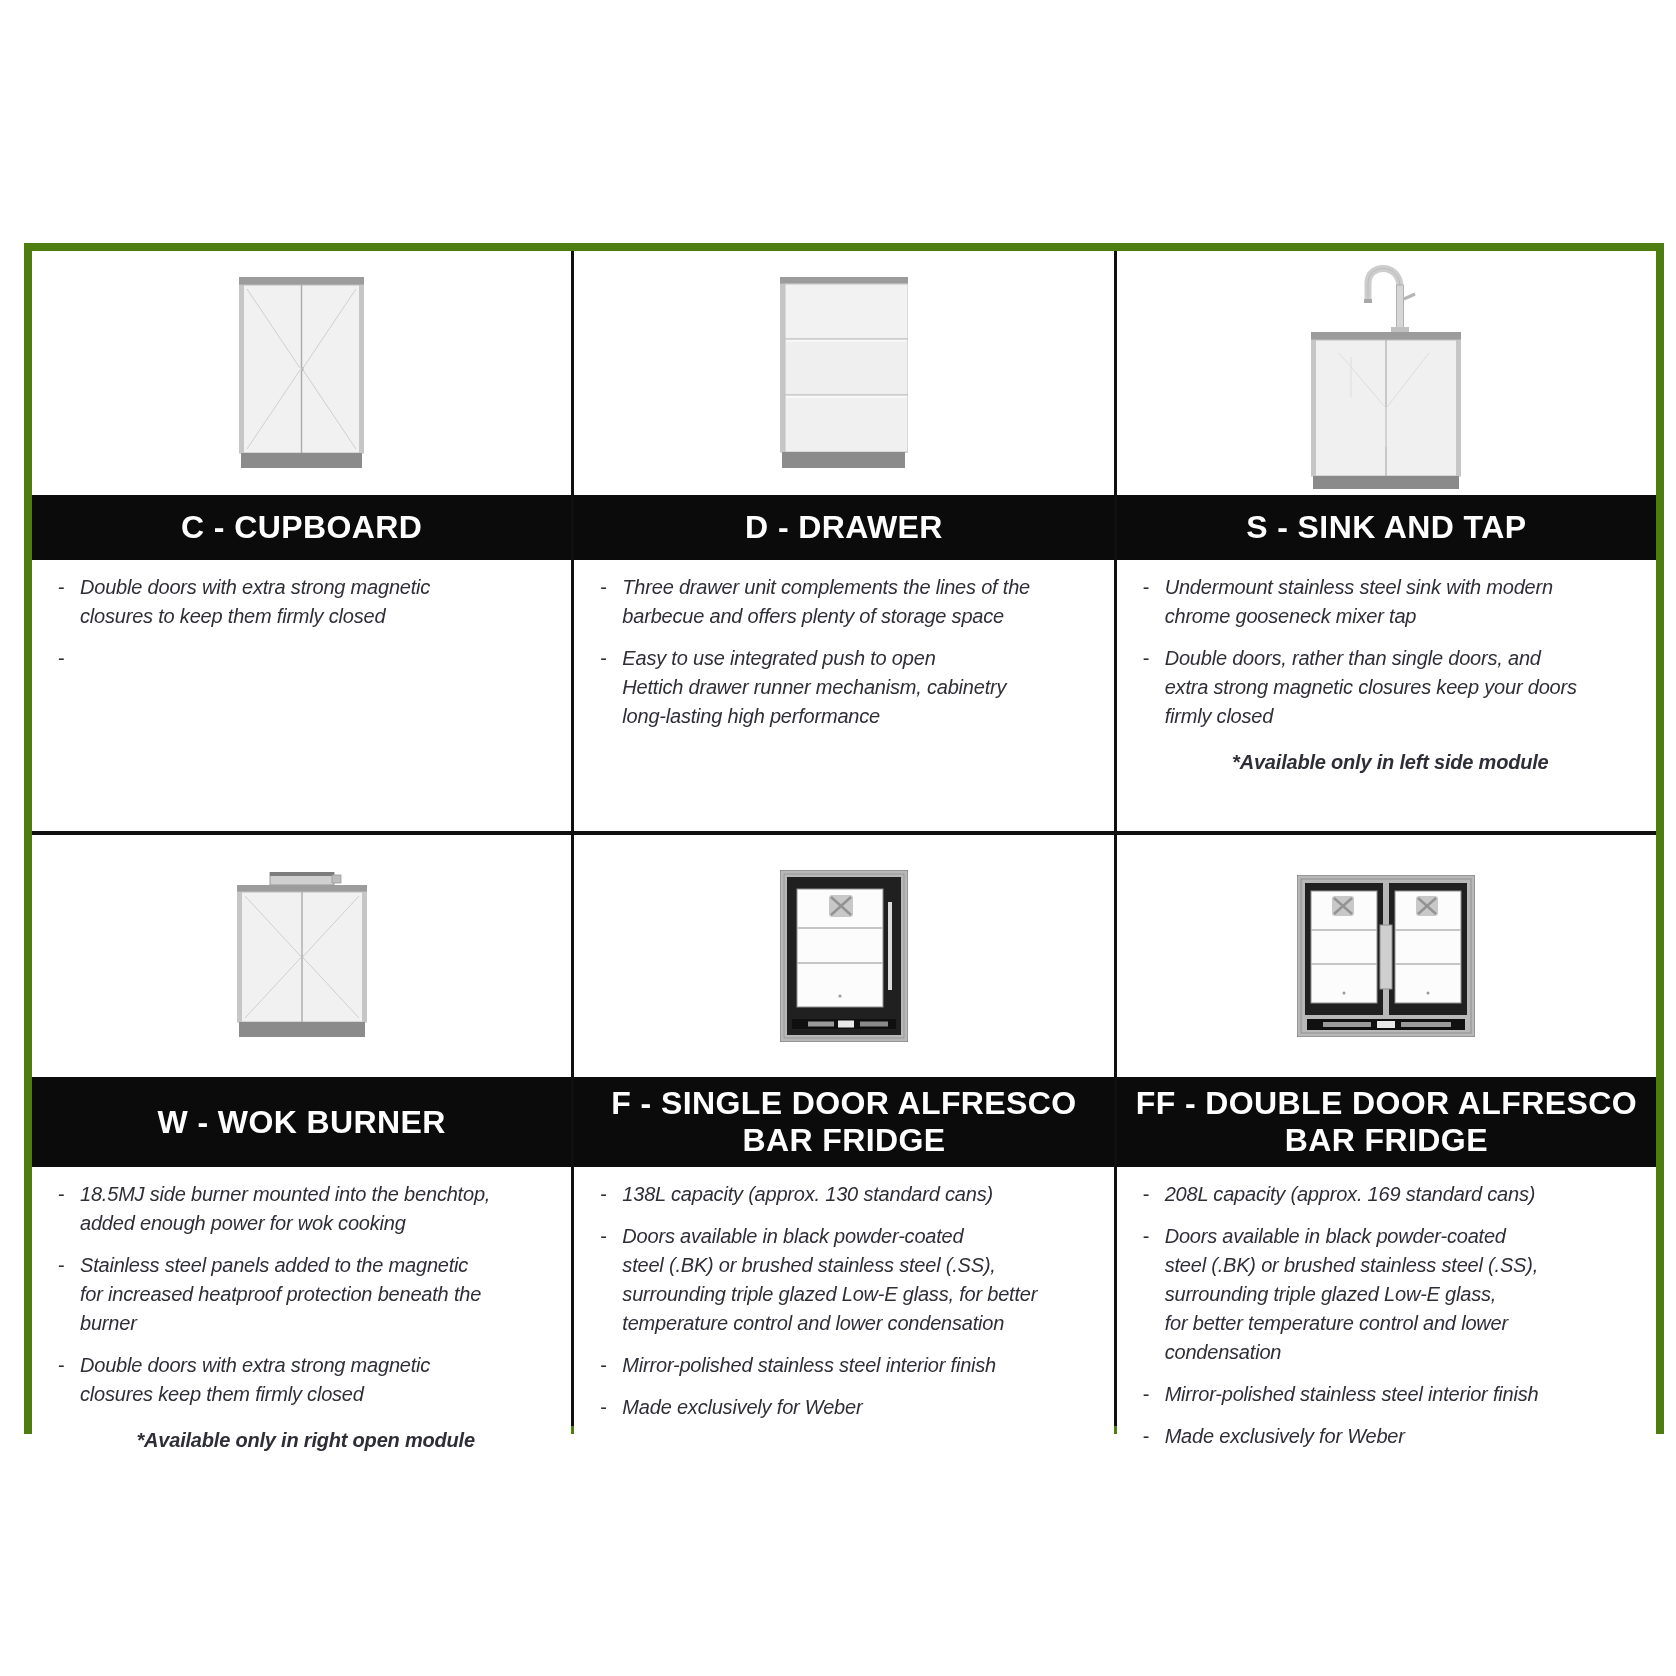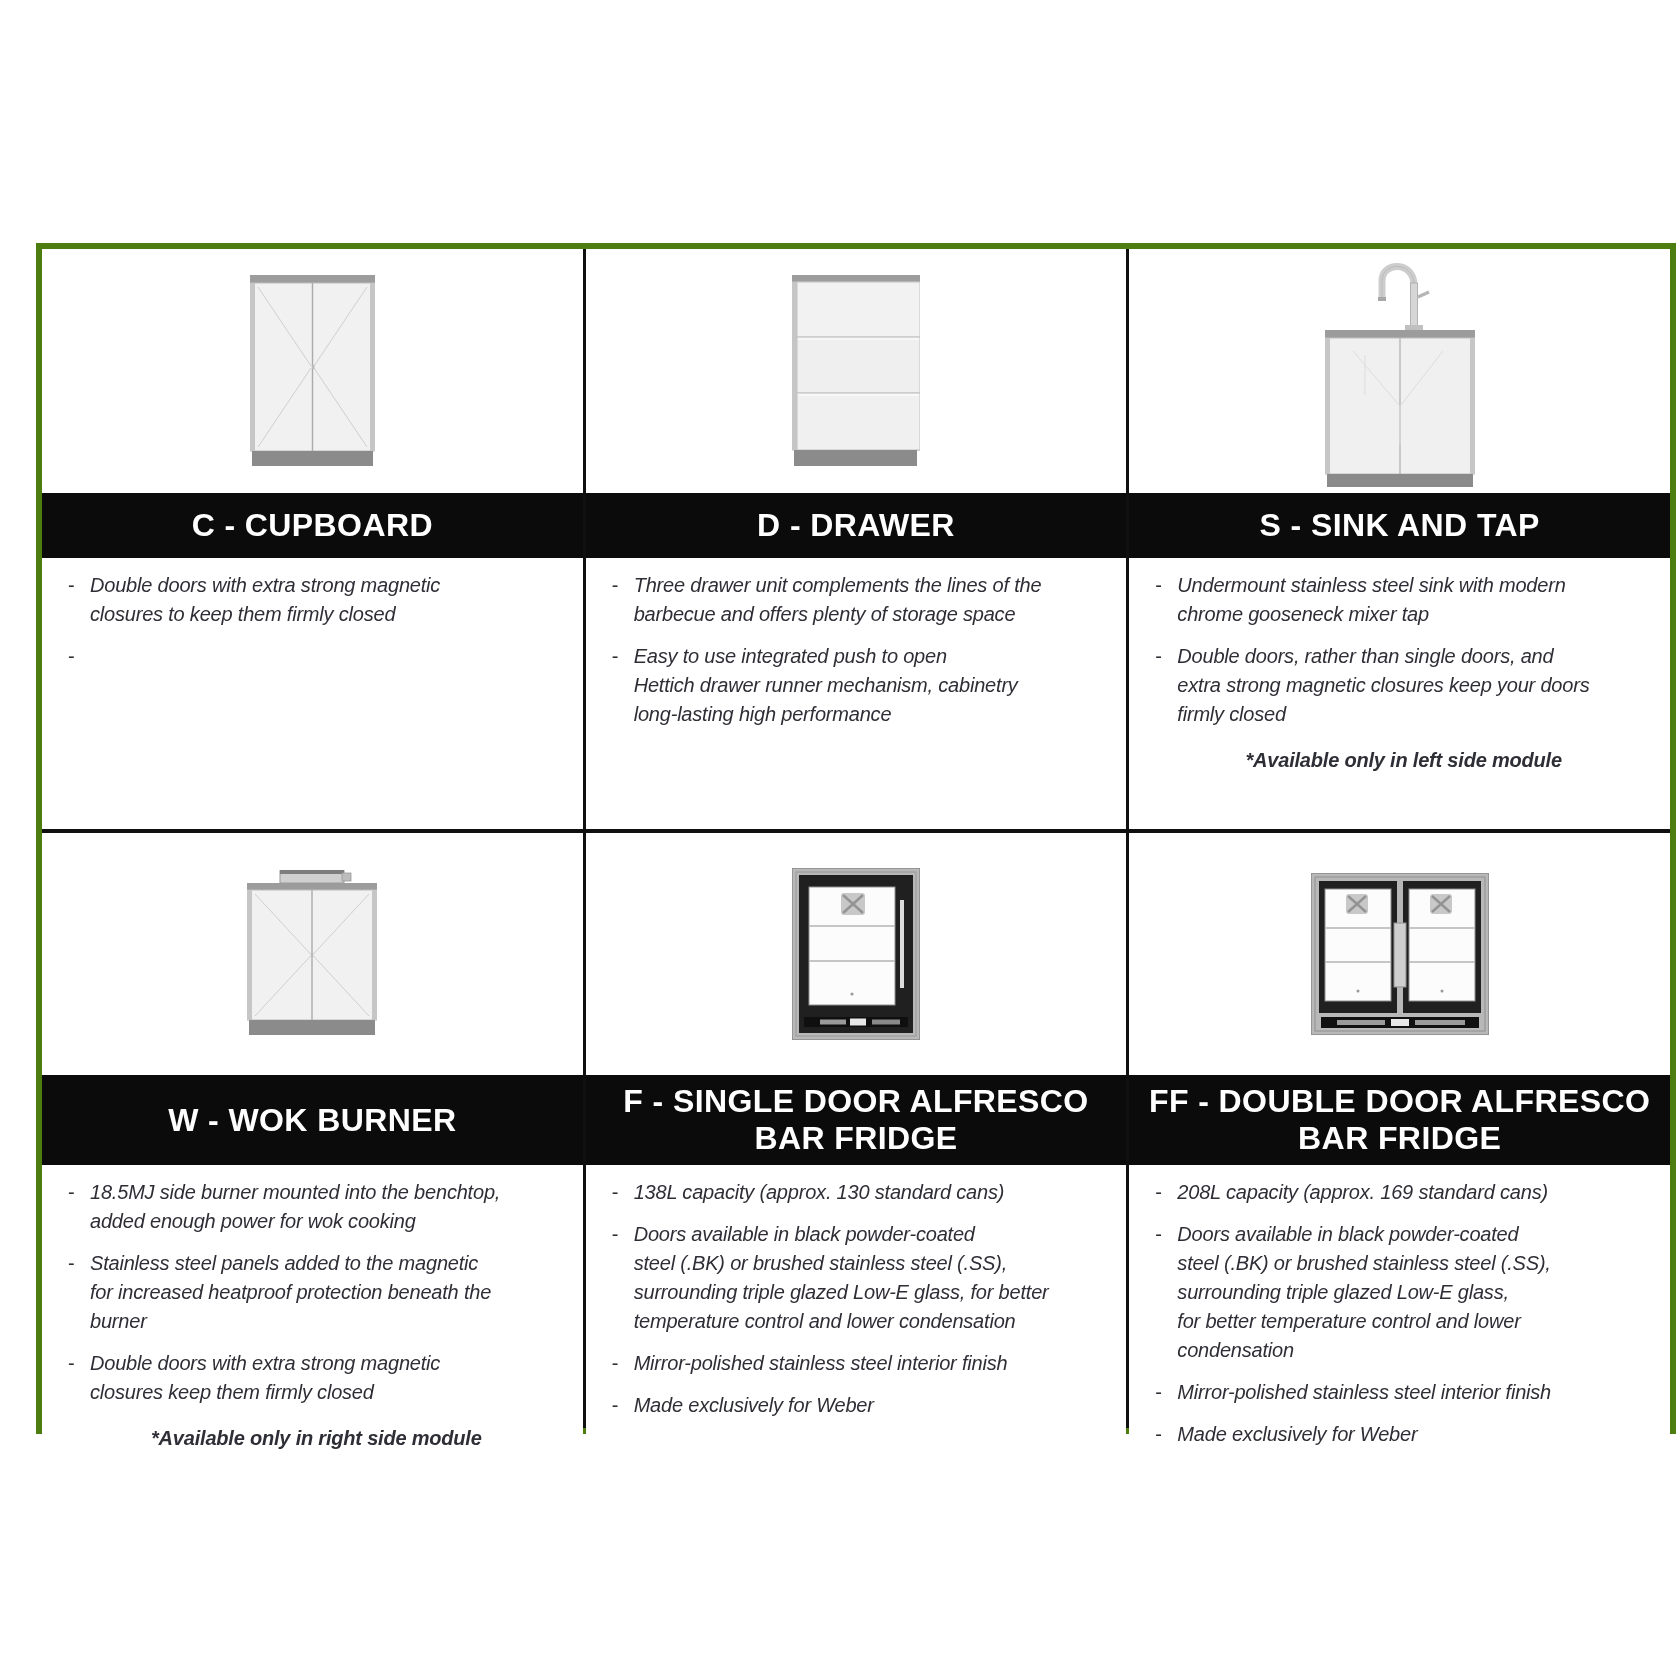--- a/index.html
+++ b/index.html
@@ -5,24 +5,24 @@
   html,body{margin:0;padding:0;}
   body{
     width:1676px;height:1676px;
     background:#ffffff;
     font-family:"Liberation Sans", sans-serif;
     position:relative;
     overflow:hidden;
   }
   .grid-table{
     position:absolute;
-    left:36px; top:243px;
+    left:24px; top:243px;
     width:1640px; height:1191px;
     box-sizing:border-box;
-    border:6px solid #4d7c0f;
+    border:8px solid #4d7c0f;
     background:#101010;
     display:grid;
     grid-template-columns:1fr 1fr 1fr;
     grid-template-rows:244px 65px 271px 4px 242px 90px auto;
     column-gap:3px;
   }
   .img-cell{
     background:#ffffff;
     display:flex;
     align-items:center;
@@ -272,21 +272,21 @@
       <span class="dash">-</span>
       <span class="btext">Stainless steel panels added to the magnetic
 for increased heatproof protection beneath the
 burner</span>
     </div>
     <div class="bullet">
       <span class="dash">-</span>
       <span class="btext">Double doors with extra strong magnetic
 closures keep them firmly closed</span>
     </div>
-    <div class="note">*Available only in right side module</div>
+    <div class="note">*Available only in right open module</div>
   </div>
 
   <div class="text-cell">
     <div class="bullet">
       <span class="dash">-</span>
       <span class="btext">138L capacity (approx. 130 standard cans)</span>
     </div>
     <div class="bullet">
       <span class="dash">-</span>
       <span class="btext">Doors available in black powder-coated

